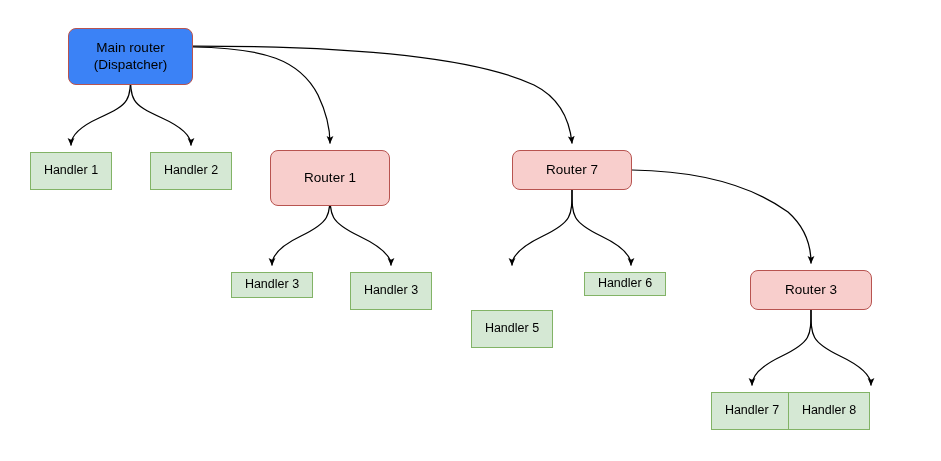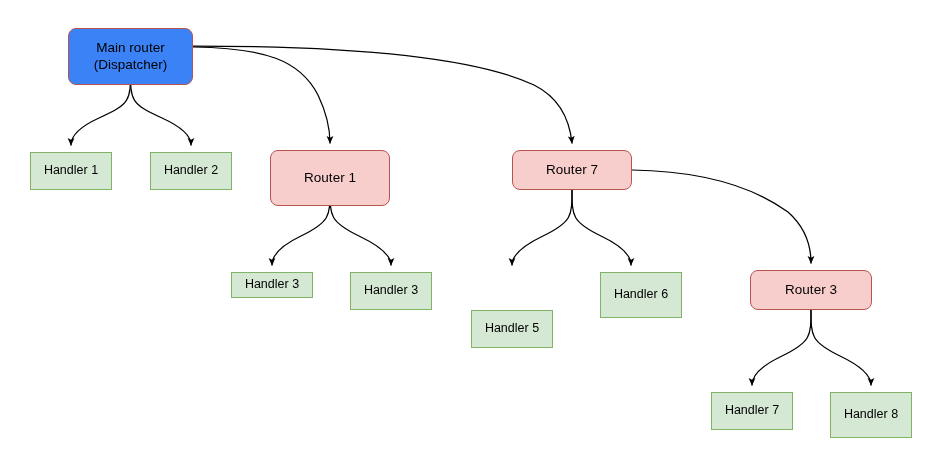--- a/index.html
+++ b/index.html
@@ -82,19 +82,19 @@
   <div id="node-group">
       <div class="node node-router" style="left: 68px; top: 28px; width: 125px; height: 57px; background: #3b82f6; border-color: rgb(184, 84, 80);"><span class="node-label">Main router
 (Dispatcher)</span></div>
       <div class="node node-handler" style="left: 30px; top: 152px; width: 82px; height: 38px; background: rgb(213, 232, 212); border-color: rgb(130, 179, 102);"><span class="node-label">Handler 1</span></div>
       <div class="node node-handler" style="left: 150px; top: 152px; width: 82px; height: 38px; background: rgb(213, 232, 212); border-color: rgb(130, 179, 102);"><span class="node-label">Handler 2</span></div>
       <div class="node node-router" style="left: 270px; top: 150px; width: 120px; height: 56px; background: rgb(248, 206, 204); border-color: rgb(184, 84, 80);"><span class="node-label">Router 1</span></div>
       <div class="node node-router" style="left: 512px; top: 150px; width: 120px; height: 40px; background: rgb(248, 206, 204); border-color: rgb(184, 84, 80);"><span class="node-label">Router 7</span></div>
       <div class="node node-handler" style="left: 231px; top: 272px; width: 82px; height: 26px; background: rgb(213, 232, 212); border-color: rgb(130, 179, 102);"><span class="node-label">Handler 3</span></div>
       <div class="node node-handler" style="left: 350px; top: 272px; width: 82px; height: 38px; background: rgb(213, 232, 212); border-color: rgb(130, 179, 102);"><span class="node-label">Handler 3</span></div>
       <div class="node node-handler" style="left: 471px; top: 272px; width: 82px; height: 38px; background: rgb(213, 232, 212); border-color: rgb(130, 179, 102); margin-top: 38px;"><span class="node-label">Handler 5</span></div>
-      <div class="node node-handler" style="left: 600px; top: 272px; width: 82px; height: 46px; background: rgb(213, 232, 212); border-color: rgb(130, 179, 102);"><span class="node-label">Handler 6</span></div>
+      <div class="node node-handler" style="left: 584px; top: 272px; width: 82px; height: 24px; background: rgb(213, 232, 212); border-color: rgb(130, 179, 102);"><span class="node-label">Handler 6</span></div>
       <div class="node node-router" style="left: 750px; top: 270px; width: 122px; height: 40px; background: rgb(248, 206, 204); border-color: rgb(184, 84, 80);"><span class="node-label">Router 3</span></div>
       <div class="node node-handler" style="left: 711px; top: 392px; width: 82px; height: 38px; background: rgb(213, 232, 212); border-color: rgb(130, 179, 102); justify-content: center;"><span class="node-label">Handler 7</span></div>
-      <div class="node node-handler" style="left: 830px; top: 392px; width: 82px; height: 46px; background: rgb(213, 232, 212); border-color: rgb(130, 179, 102);"><span class="node-label">Handler 8</span></div>
+      <div class="node node-handler" style="left: 788px; top: 392px; width: 82px; height: 38px; background: rgb(213, 232, 212); border-color: rgb(130, 179, 102);"><span class="node-label">Handler 8</span></div>
     </div>
 
 </div>
 
 </body></html>

